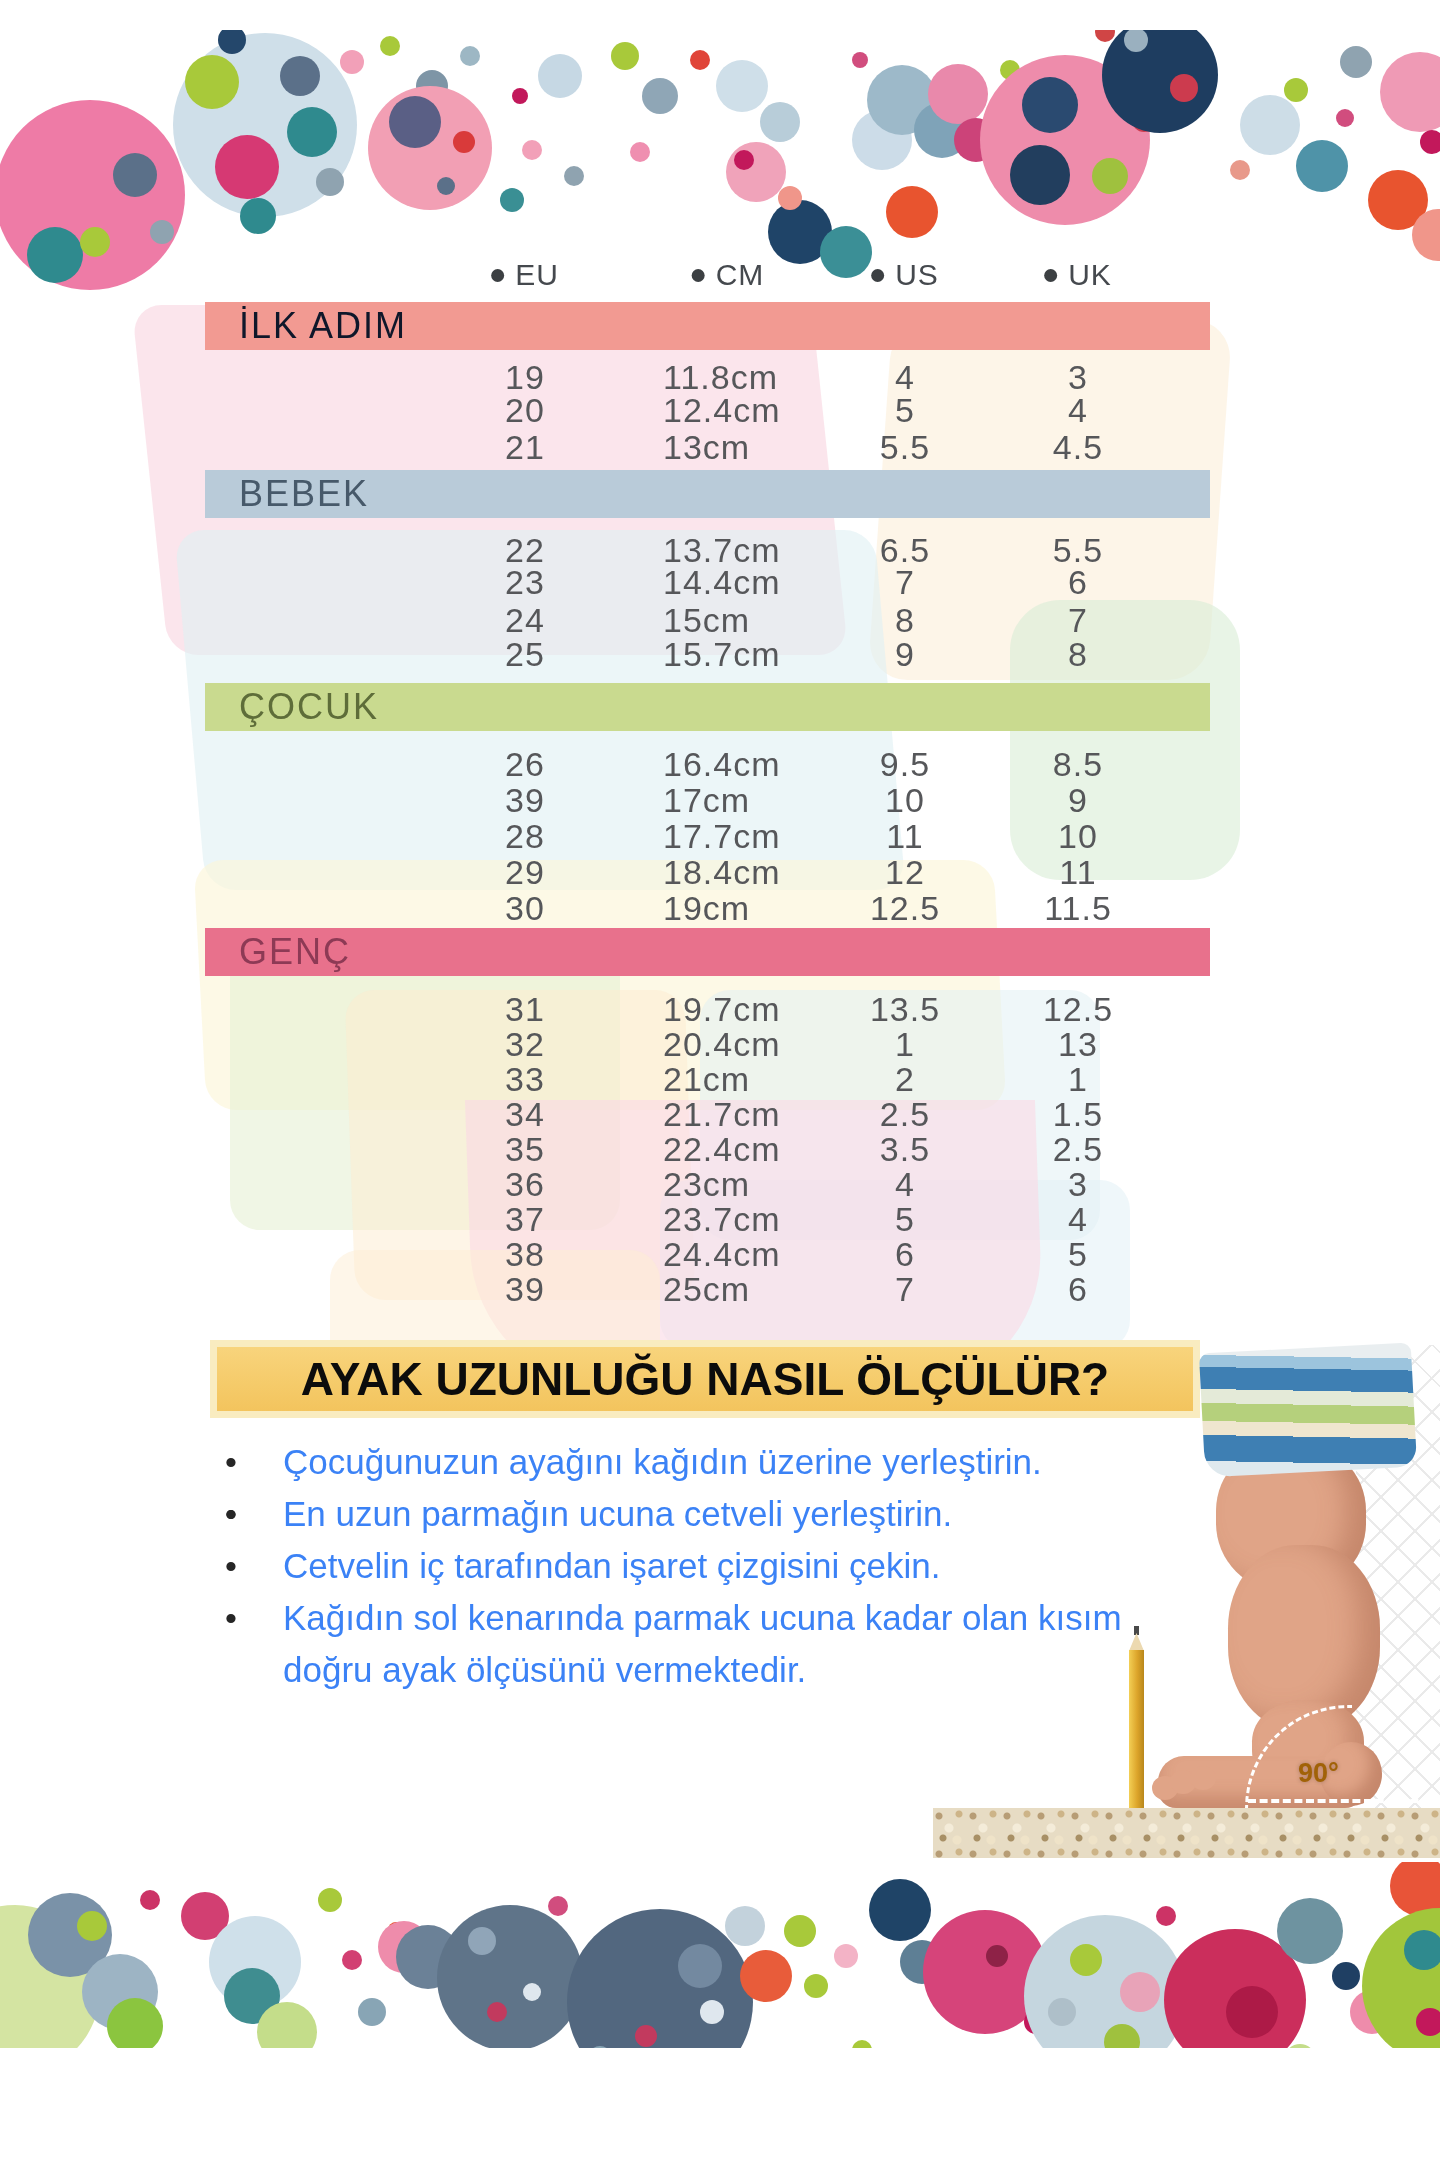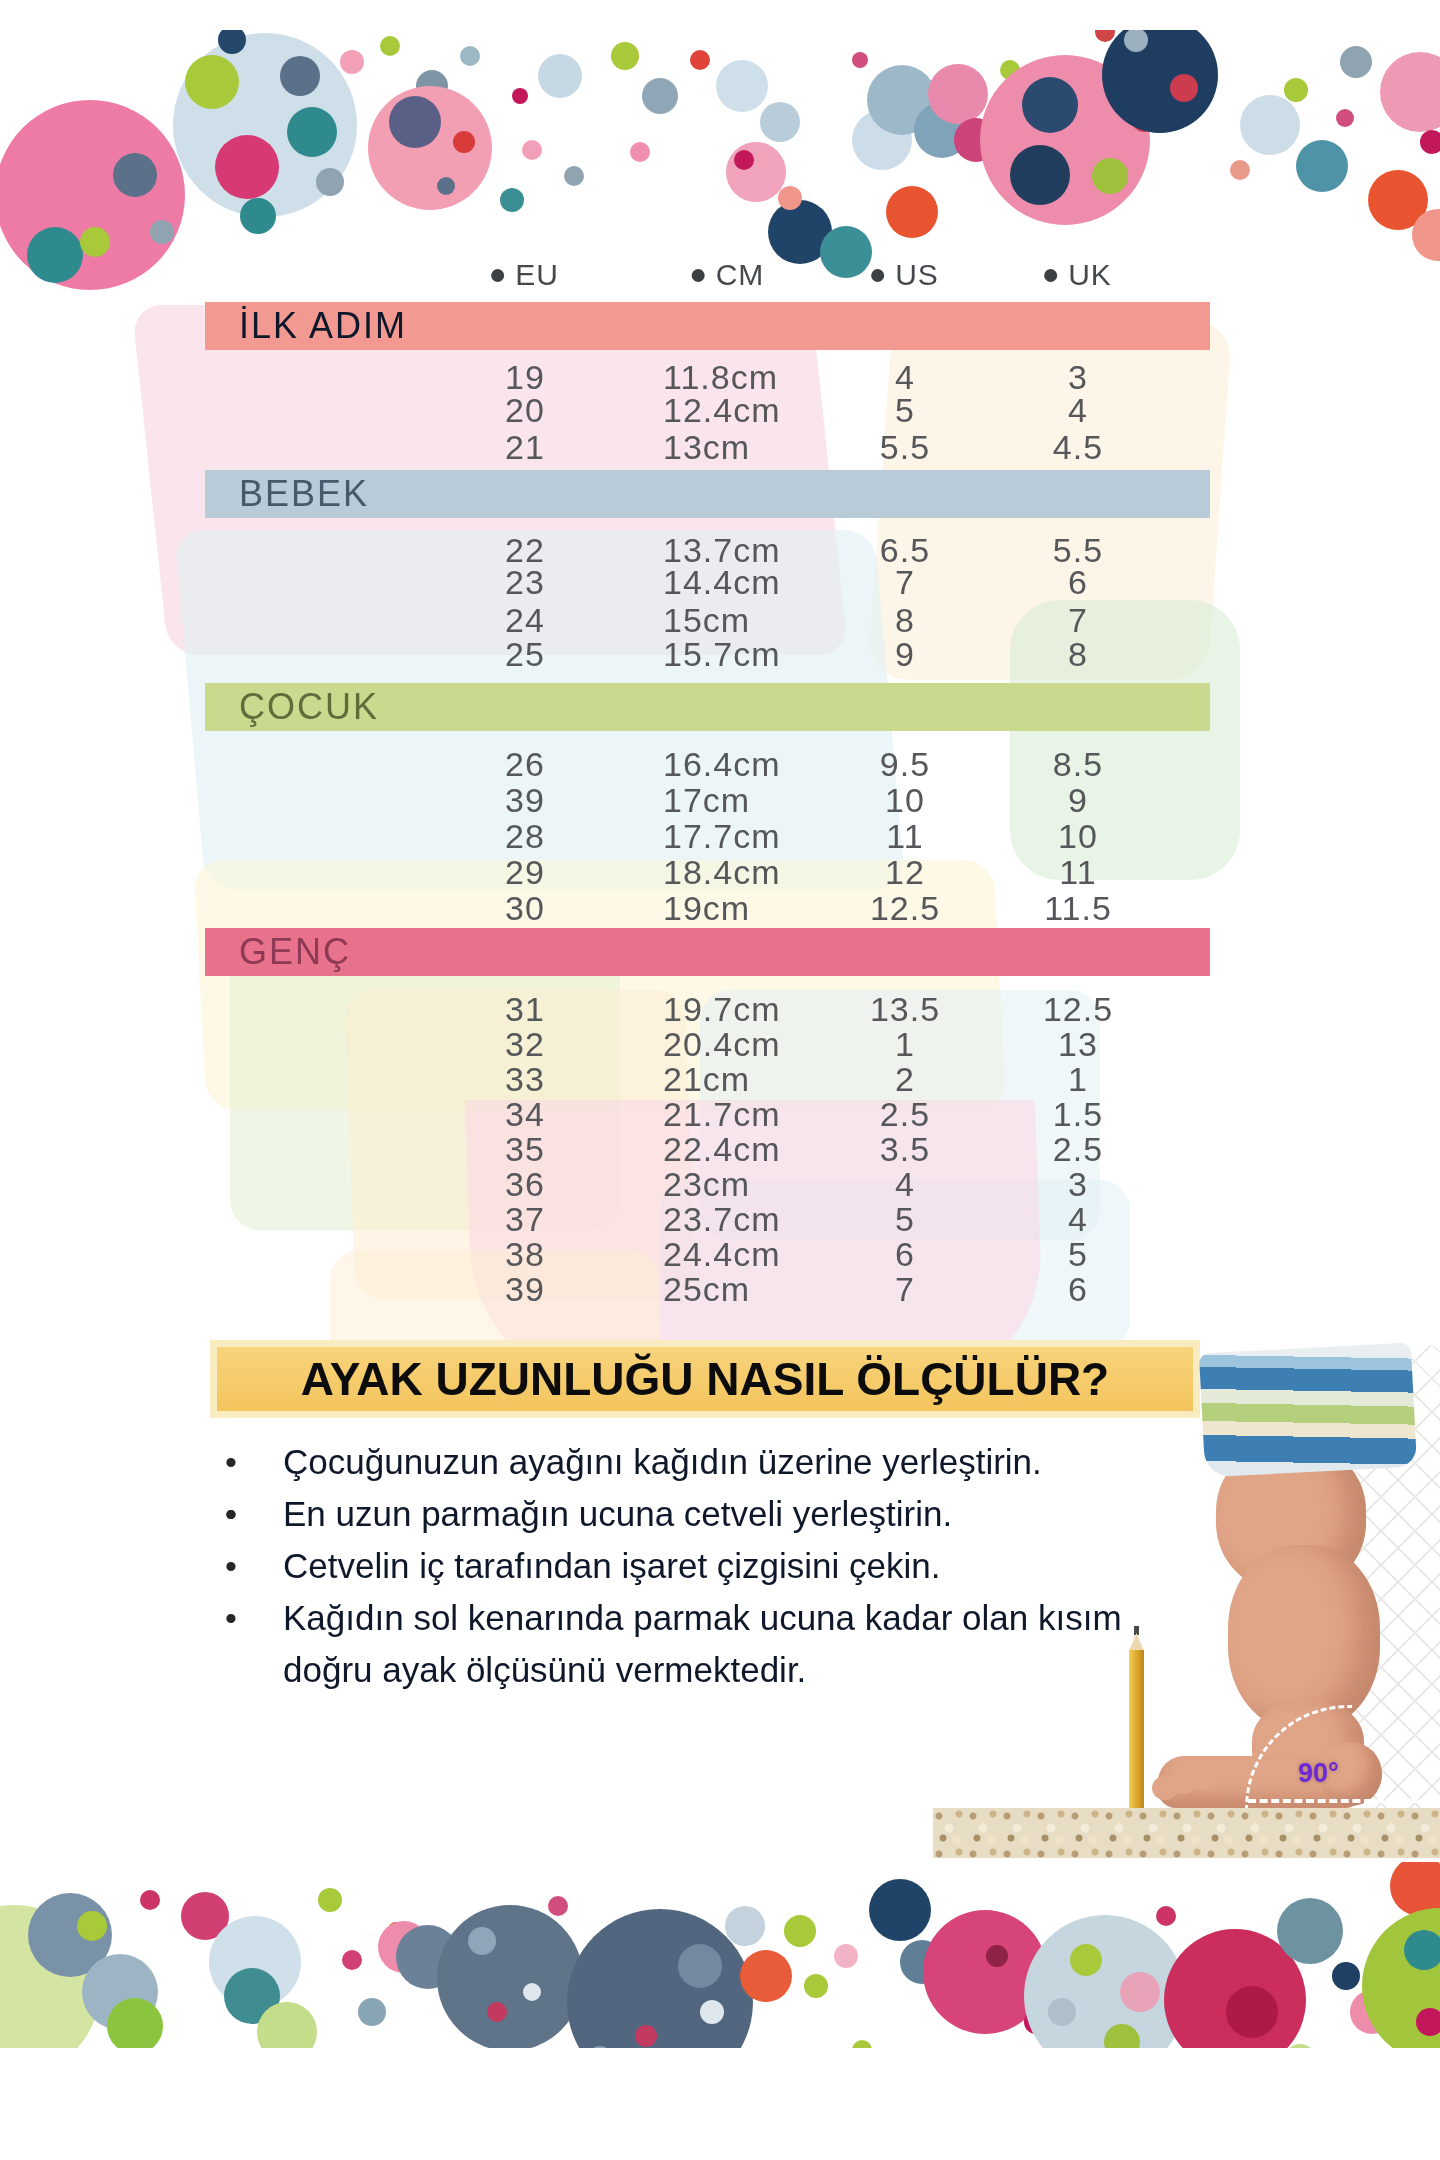--- a/index.html
+++ b/index.html
@@ -32,21 +32,21 @@
   
   .howto-outer{position:absolute;left:210px;top:1340px;width:990px;height:78px;background:#f9ecc0;
                box-sizing:border-box;padding:7px;display:flex;}
   .howto-inner{flex:1;background:linear-gradient(#f8d47c,#f3c45d);display:flex;align-items:center;
                justify-content:center;font-size:46px;font-weight:bold;color:#0c0c0c;letter-spacing:0px;}
 
   
   .bullets{position:absolute;left:213px;top:1436px;width:990px;}
   .bullet{position:relative;padding-left:70px;}
   .bullet .bdot{position:absolute;left:12px;top:0;font-size:34px;line-height:52px;color:#262626;}
-  .bullet .bline{font-size:35px;line-height:52px;color:#0f172a;white-space:nowrap;}
+  .bullet .bline{font-size:35px;line-height:52px;color:#3b82f6;white-space:nowrap;}
 
   
   .crosshatch{position:absolute;left:1356px;top:1345px;width:84px;height:468px;opacity:.8;
     background-image:repeating-linear-gradient(45deg,#e6e6e6 0 2px,transparent 2px 24px),
                      repeating-linear-gradient(-45deg,#e6e6e6 0 2px,transparent 2px 24px);}
   .shorts{position:absolute;left:1202px;top:1348px;width:212px;height:124px;transform:rotate(-3deg);
     border-radius:10px 10px 20px 26px;
     background:repeating-linear-gradient(184deg,#e9eef0 0 16px,#9cc4dd 16px 28px,#3e7fb3 28px 50px,
       #e4ead8 50px 64px,#b5d07c 64px 82px,#efe6cf 82px 96px,#3e7fb3 96px 122px,#dfe9ee 122px 138px);}
   .skin{position:absolute;background:#e0a487;}
@@ -57,21 +57,21 @@
   .ankle{left:1252px;top:1700px;width:112px;height:92px;border-radius:45%;
          box-shadow:inset -16px -8px 20px rgba(150,84,56,.3);}
   .foot{left:1158px;top:1756px;width:205px;height:52px;border-radius:26px 30px 18px 18px;
         box-shadow:inset 0 -12px 16px rgba(150,84,56,.3);}
   .heel{left:1320px;top:1742px;width:62px;height:64px;border-radius:50%;
         box-shadow:inset -12px -10px 14px rgba(150,84,56,.35);}
   .toe{width:26px;height:24px;border-radius:50%;}
   .arc90{position:absolute;left:1245px;top:1705px;width:200px;height:200px;border:3px dashed #fff;
          border-radius:50%;clip-path:polygon(0 0,52% 0,52% 52%,0 52%);}
   .floorline{position:absolute;left:1248px;top:1799px;width:182px;border-top:4px dashed #fff;}
-  .angle-label{position:absolute;left:1298px;top:1758px;font-size:27px;font-weight:bold;color:#6d28d9;
+  .angle-label{position:absolute;left:1298px;top:1758px;font-size:27px;font-weight:bold;color:#a16207;
                text-shadow:0 0 4px rgba(0,0,0,.25);}
   .pencil-lead{position:absolute;left:1134px;top:1626px;width:5px;height:9px;background:#4a4a4a;}
   .pencil-wood{position:absolute;left:1129px;top:1633px;width:15px;height:18px;background:#ecd9b0;
                clip-path:polygon(50% 0,100% 100%,0 100%);}
   .pencil-body{position:absolute;left:1129px;top:1650px;width:15px;height:165px;
                background:linear-gradient(90deg,#f3cf55,#dca42a 55%,#b8871c);}
   .carpet{position:absolute;left:933px;top:1808px;width:507px;height:50px;background:#e7dcc4;
     background-image:radial-gradient(circle at 6px 8px,#b79d76 3px,transparent 4px),
                      radial-gradient(circle at 16px 20px,#f4ecd9 4px,transparent 5px),
                      radial-gradient(circle at 26px 6px,#cdb488 3px,transparent 4px),

